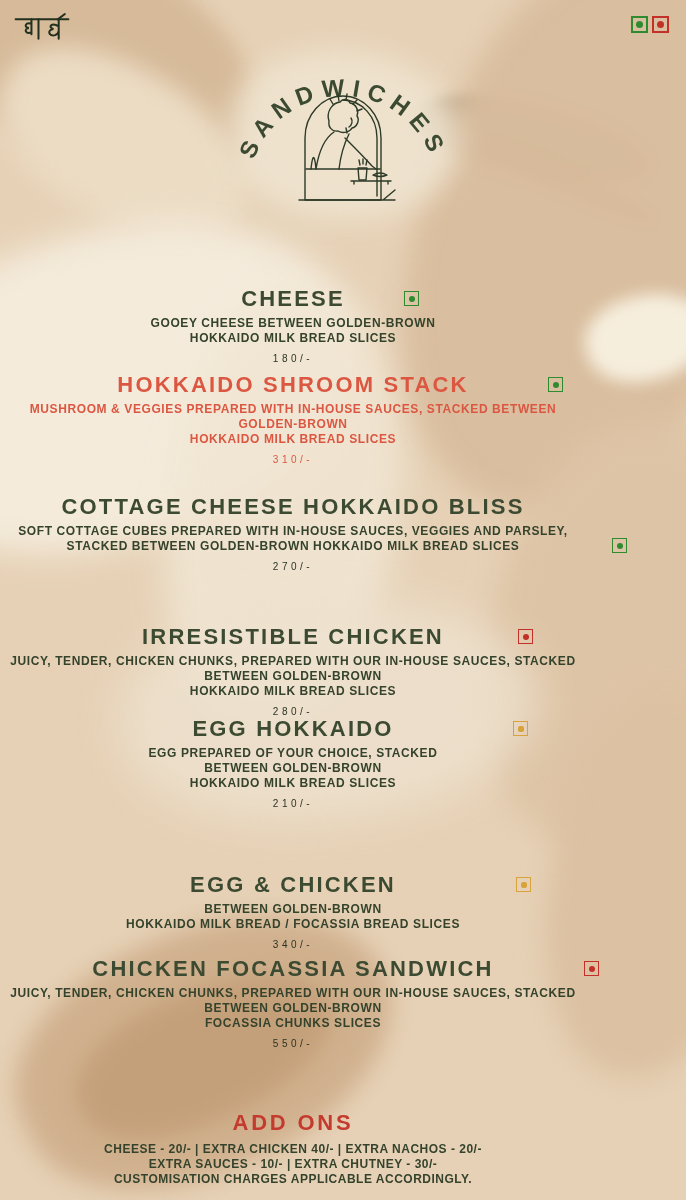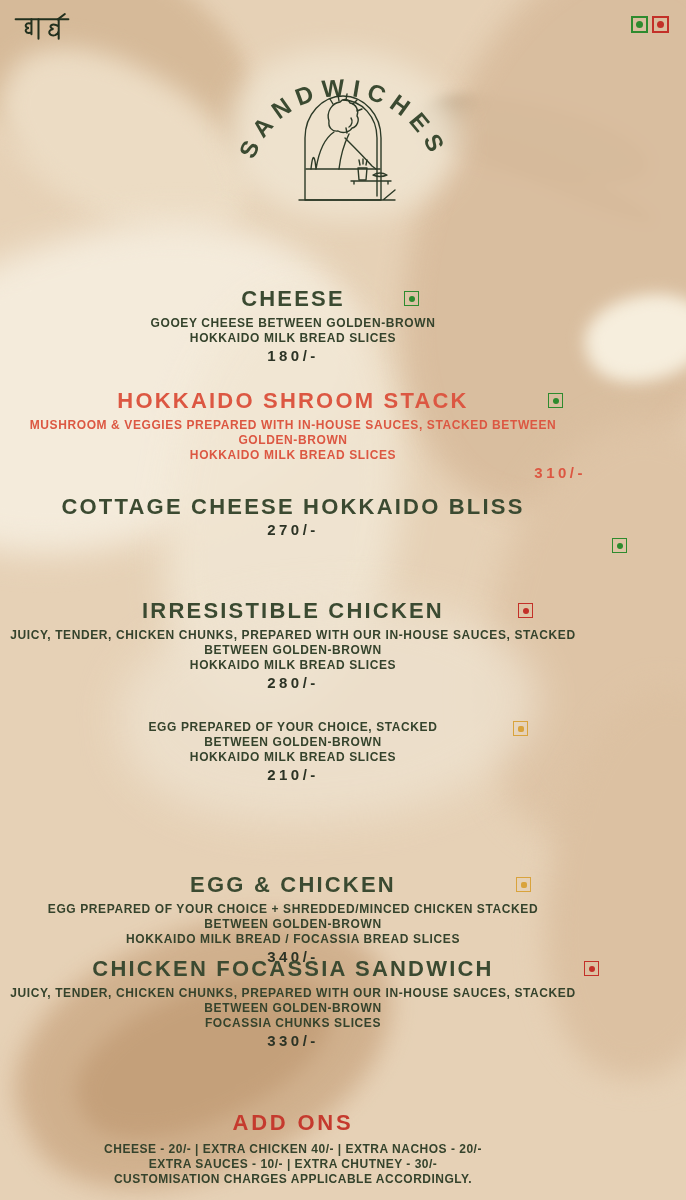--- a/index.html
+++ b/index.html
@@ -43,29 +43,29 @@
   .badge.egg{border-color:var(--egg_amber);}   .badge.egg i{background:var(--egg_amber);border-radius:2px;}
   .badge.sm{width:15px;height:15px;border-width:1.6px;} .badge.sm i{width:6px;height:6px;}
 
   
   .logo{position:absolute;left:233px;top:38px;width:220px;height:178px;}
 
   
   .item{position:absolute;left:0;width:586px;text-align:center;}
   .ttl{margin:0;font-size:22px;font-weight:700;letter-spacing:2.2px;line-height:26px;color:var(--ink_green);}
   .desc{margin-top:4px;font-size:12px;font-weight:700;letter-spacing:.6px;line-height:15px;color:var(--desc_green);}
-  .price{margin-top:1px;font-size:15px;font-weight:700;letter-spacing:3.5px;color:var(--price_ink);}
+  .price{margin-top:7px;font-size:10px;font-weight:400;letter-spacing:3.5px;color:var(--price_ink);}
   .red .ttl,.ttl.red{color:var(--red);}
-  .desc.red{color:var(--red);} .price.red{color:var(--red);text-align:right;}
+  .desc.red{color:var(--red);} .price.red{color:var(--red);}
   .ttl.addons{color:var(--addons_red);letter-spacing:2.8px;}
   .tbadge{position:absolute;top:5px;}
   .it1{top:286px;} .it1 .tbadge{left:404px;}
-  .it2{top:388px;} .it2 .tbadge{left:548px;}
+  .it2{top:372px;} .it2 .tbadge{left:548px;}
   .it3{top:494px;} .it3 .tbadge{left:612px;top:44px;}
-  .it4{top:598px;} .it4 .tbadge{left:518px;}
+  .it4{top:624px;} .it4 .tbadge{left:518px;}
   .it5{top:716px;} .it5 .tbadge{left:513px;}
   .it6{top:872px;} .it6 .tbadge{left:516px;}
   .it7{top:956px;} .it7 .tbadge{left:584px;}
   .it8{top:1110px;}
   .it8 .desc{margin-top:6px;letter-spacing:.5px;}
 </style>
 </head>
 <body>
 
 <div id="canvas">
@@ -167,72 +167,76 @@
       <div>HOKKAIDO MILK BREAD SLICES</div>
     </div>
     <div class="price red">310/-</div>
   </section>
 
   <section class="item it3">
     <h2 class="ttl">COTTAGE CHEESE HOKKAIDO BLISS</h2>
     <span class="badge veg sm tbadge">
         <i></i>
       </span>
+    <div class="desc">
+      <div>SOFT COTTAGE CUBES PREPARED WITH IN-HOUSE SAUCES,  VEGGIES AND PARSLEY,</div>
+      <div>STACKED BETWEEN GOLDEN-BROWN HOKKAIDO MILK BREAD SLICES</div>
+    </div>
     <div class="price">270/-</div>
   </section>
 
   <section class="item it4">
     <h2 class="ttl">IRRESISTIBLE CHICKEN</h2>
     <span class="badge nonveg sm tbadge">
         <i></i>
       </span>
     <div class="desc">
       <div>JUICY, TENDER, CHICKEN CHUNKS, PREPARED WITH OUR IN-HOUSE SAUCES, STACKED</div>
       <div>BETWEEN GOLDEN-BROWN</div>
       <div>HOKKAIDO MILK BREAD SLICES</div>
     </div>
     <div class="price">280/-</div>
   </section>
 
   <section class="item it5">
+    <h2 class="ttl">EGG HOKKAIDO</h2>
     <span class="badge egg sm tbadge">
         <i></i>
       </span>
     <div class="desc">
       <div>EGG PREPARED OF YOUR CHOICE, STACKED</div>
       <div>BETWEEN GOLDEN-BROWN</div>
       <div>HOKKAIDO MILK BREAD SLICES</div>
     </div>
     <div class="price">210/-</div>
   </section>
 
   <section class="item it6">
     <h2 class="ttl">EGG &amp; CHICKEN</h2>
     <span class="badge egg sm tbadge">
         <i></i>
       </span>
     <div class="desc">
-      <div>EGG PREPARED OF YOUR CHOICE + SHREDDED/MINCED CHICKEN STACKED</div>
       <div>BETWEEN GOLDEN-BROWN</div>
       <div>HOKKAIDO MILK BREAD / FOCASSIA BREAD SLICES</div>
     </div>
     <div class="price">340/-</div>
   </section>
 
   <section class="item it7">
     <h2 class="ttl">CHICKEN FOCASSIA SANDWICH</h2>
     <span class="badge nonveg sm tbadge">
         <i></i>
       </span>
     <div class="desc">
       <div>JUICY, TENDER, CHICKEN CHUNKS, PREPARED WITH OUR IN-HOUSE SAUCES, STACKED</div>
       <div>BETWEEN GOLDEN-BROWN</div>
       <div>FOCASSIA CHUNKS SLICES</div>
     </div>
-    <div class="price">330/-</div>
+    <div class="price">550/-</div>
   </section>
 
   <section class="item it8">
     <h2 class="ttl addons">ADD ONS</h2>
     <div class="desc">
       <div>CHEESE - 20/- | EXTRA CHICKEN 40/- | EXTRA NACHOS - 20/-</div>
       <div>EXTRA SAUCES - 10/- | EXTRA CHUTNEY - 30/-</div>
       <div>CUSTOMISATION CHARGES APPLICABLE ACCORDINGLY.</div>
     </div>
   </section>

